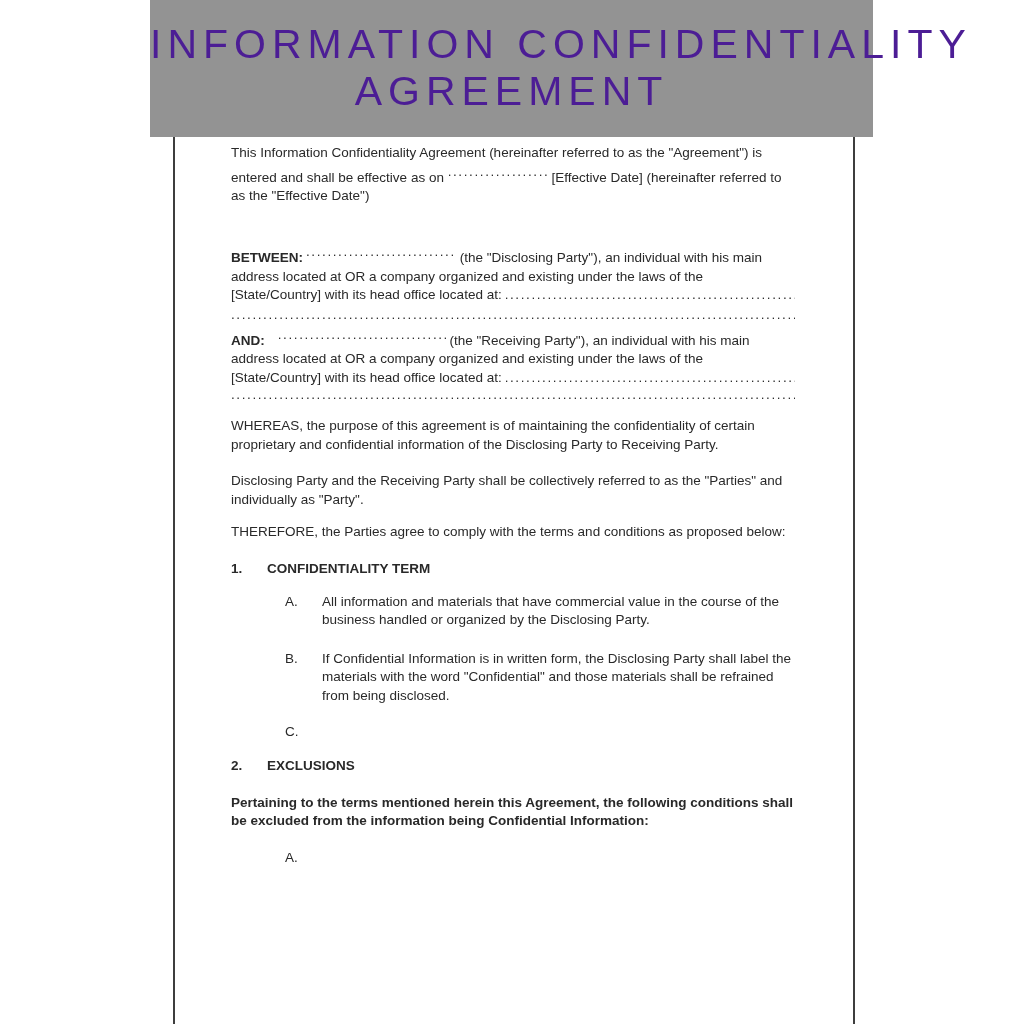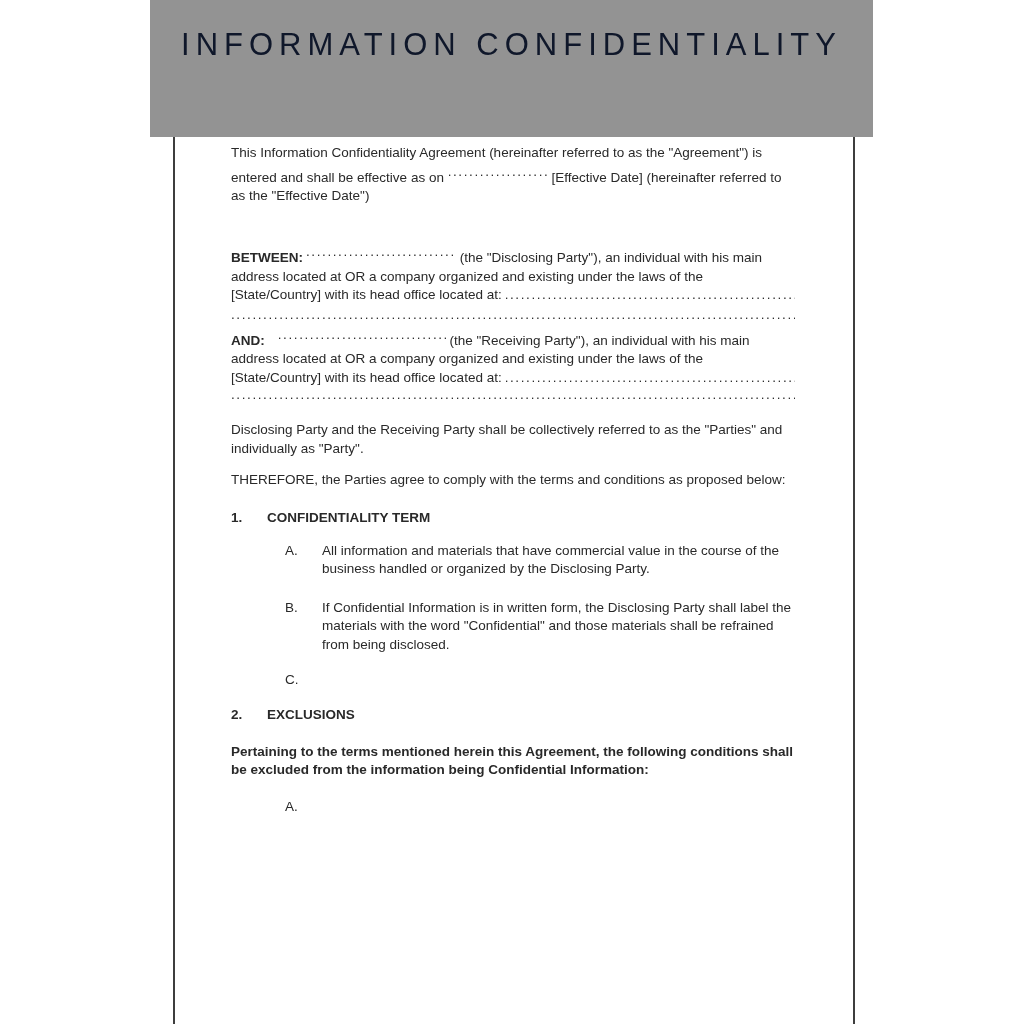--- a/index.html
+++ b/index.html
@@ -11,21 +11,21 @@
     position:absolute; left:173px; top:20px; width:682px; height:1010px;
     border:2px solid #3e3e3e; border-top:none; z-index:1; background:#ffffff;
   }
 
   
   .banner {
     position:absolute; left:150px; top:0; width:723px; height:137px;
     background:#939393; z-index:2; text-align:center; padding-top:21px;
   }
   .banner .title-line {
-    color:#0f172a; font-size:31px; line-height:47px; letter-spacing:6px;
+    color:#4c1d95; font-size:41px; line-height:47px; letter-spacing:6px;
     font-weight:400; white-space:nowrap;
   }
 
   
   .content {
     position:absolute; left:175px; top:0; width:678px; z-index:3;
     padding:144px 58px 0 56px;
     font-size:13.5px; line-height:18.6px; color:#292929;
   }
 
@@ -66,20 +66,21 @@
   .item.c1 { margin-top:17px; }
   .item.a2 { margin-top:18px; }
 </style>
 </head>
 <body>
 
 <div class="doc-border"></div>
 
 <div class="banner">
   <div class="title-line">INFORMATION CONFIDENTIALITY</div>
+  <div class="title-line">AGREEMENT</div>
 </div>
 
 <div class="content">
 
   <p class="intro"><span>This Information Confidentiality Agreement (hereinafter referred to as the "Agreement") is entered and shall be effective as on</span> <span class="leader w-intro">............................................................</span> <span>[Effective Date] (hereinafter referred to as the "Effective Date")</span></p>
 
   <div class="blk-between">
     <div class="pline"><span class="b">BETWEEN:</span><span class="leader w-between">............................................................</span> <span>(the "Disclosing Party"), an individual with his main</span></div>
     <div>address located at OR a company organized and existing under the laws of the</div>
     <div class="pline3">
@@ -92,20 +93,21 @@
   <div class="blk-and">
     <div class="pline"><span class="b">AND:</span><span class="leader w-and">............................................................</span> <span>(the "Receiving Party"), an individual with his main</span></div>
     <div>address located at OR a company organized and existing under the laws of the</div>
     <div class="pline3">
         <span class="ptext">[State/Country] with its head office located at:</span>
         <span class="dotfill">................................................................................................................................................................</span>
       </div>
   </div>
   <div class="dotline d2">................................................................................................................................................................</div>
 
+  <p class="whereas">WHEREAS, the purpose of this agreement is of maintaining the confidentiality of certain proprietary and confidential information of the Disclosing Party to Receiving Party.</p>
   <p class="parties">Disclosing Party and the Receiving Party shall be collectively referred to as the "Parties" and individually as "Party".</p>
   <p class="therefore">THEREFORE, the Parties agree to comply with the terms and conditions as proposed below:</p>
 
   <div class="sec-heading h1">
     <span class="num">1.</span>
     <span>CONFIDENTIALITY TERM</span>
   </div>
 
   <div class="item a1">
     <span class="ilabel">A.</span>

